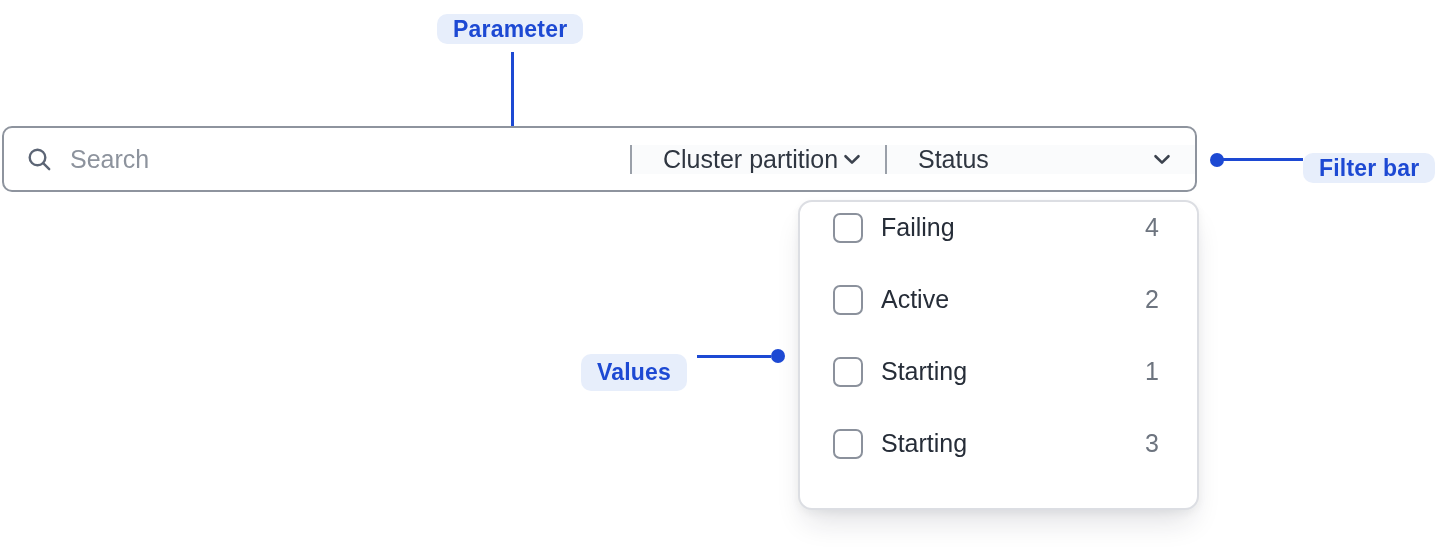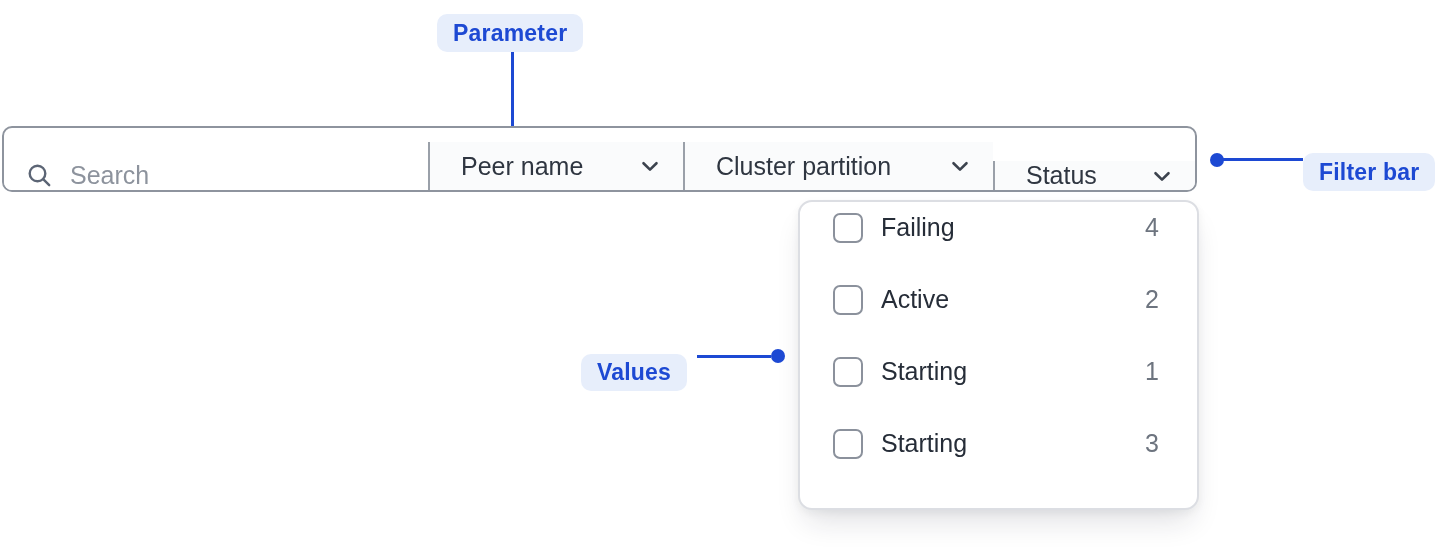--- a/index.html
+++ b/index.html
@@ -6,21 +6,21 @@
   html, body { background: #ffffff; }
   body {
     font-family: "Liberation Sans", "DejaVu Sans", sans-serif;
     width: 1448px; height: 550px; position: relative; overflow: hidden;
   }
   .stage { position: absolute; inset: 0; }
 
   
   .ann-pill {
     position: absolute; display: inline-flex; align-items: center;
-    height: 38px; padding: 0 16px; border-radius: 10px;
+    height: 30px; padding: 0 16px; border-radius: 10px;
     background: #e7eefb; color: #1d49d3;
     font-size: 23px; font-weight: 600; letter-spacing: 0.2px;
     white-space: nowrap;
   }
   .ann-line { position: absolute; background: #1d49d3; }
   .ann-dot {
     position: absolute; width: 14px; height: 14px; border-radius: 50%;
     background: #1d49d3;
   }
   #pill-parameter { left: 437px; top: 14px; }
@@ -32,21 +32,21 @@
   #pill-filterbar { left: 1303px; top: 141px; margin-top: 12px; }
 
   #pill-values { left: 581px; top: 354px; height: 37px; }
   #line-values { left: 697px; top: 355px; width: 74px; height: 3px; }
   #dot-values  { left: 771px; top: 349px; }
 
   
   .filter-bar {
     position: absolute; left: 2px; top: 126px; width: 1195px; height: 66px;
     background: #ffffff; border: 2px solid #8e949e; border-radius: 10px;
-    display: flex; align-items: flex-end; overflow: hidden;
+    display: flex; align-items: center; overflow: hidden;
   }
   .search-section {
     flex: 1 1 auto; display: flex; align-items: center; background: #ffffff;
   }
   .search-icon { margin: 0 17px 0 22px; display: flex; align-items: center; }
   .search-input {
     flex: 1; border: none; outline: none; background: transparent;
     font-family: inherit; font-size: 25px; color: #2f3641; min-width: 0;
   }
   .search-input::placeholder { color: #8d939d; opacity: 1; }
@@ -102,28 +102,20 @@
         <svg width="27" height="27" viewBox="0 0 27 27" fill="none">
           <circle cx="11.5" cy="11.5" r="7.8" stroke="#5c6575" stroke-width="2.4"></circle>
           <line x1="17.4" y1="17.4" x2="23.2" y2="23.2" stroke="#5c6575" stroke-width="2.4" stroke-linecap="round"></line>
         </svg>
       </span>
       <input class="search-input" type="text" placeholder="Search" style="">
     </div>
 
     <div class="triggers">
 
-        <div class="filter-trigger">
-          <span class="trigger-label">Peer name</span>
-          <span class="chevron">
-            <svg width="26" height="26" viewBox="0 0 26 26" fill="none">
-              <path d="M6.5 10.2 L13 16.6 L19.5 10.2" stroke="#3c434e" stroke-width="2.6" stroke-linecap="round" stroke-linejoin="round"></path>
-            </svg>
-          </span>
-        </div>
 
         <div class="filter-trigger">
           <span class="trigger-label">Cluster partition</span>
           <span class="chevron">
             <svg width="26" height="26" viewBox="0 0 26 26" fill="none">
               <path d="M6.5 10.2 L13 16.6 L19.5 10.2" stroke="#3c434e" stroke-width="2.6" stroke-linecap="round" stroke-linejoin="round"></path>
             </svg>
           </span>
         </div>
 

